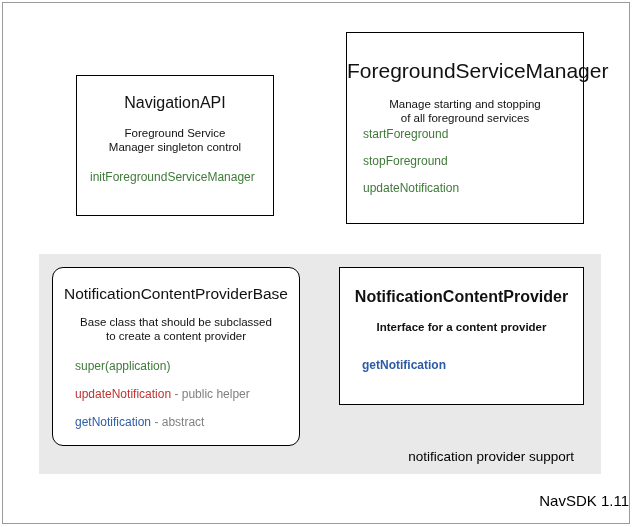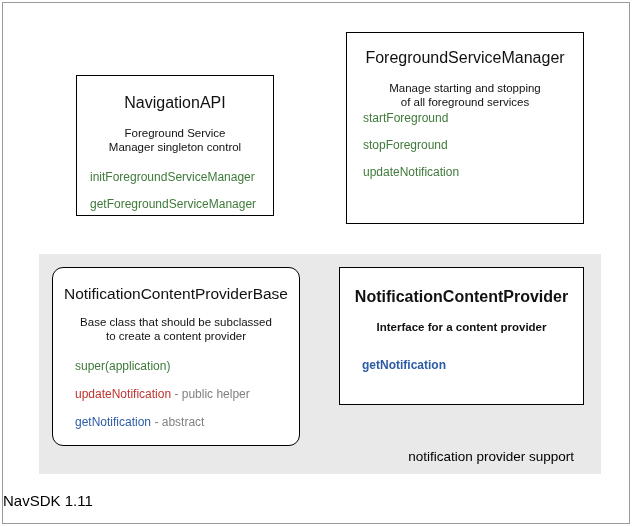--- a/index.html
+++ b/index.html
@@ -86,21 +86,21 @@
   #box-navigation-api .class-desc  { margin-top: 14px; }
   #box-navigation-api .member-list { margin-top: 16px; padding-left: 13px; }
   #box-navigation-api .member { margin-bottom: 13px; }
 
   #box-foreground-service-manager {
     left: 343px;
     top: 29px;
     width: 238px;
     height: 192px;
   }
-  #box-foreground-service-manager .class-title { margin-top: 16px; font-size: 16px; }
+  #box-foreground-service-manager .class-title { margin-top: 26px; font-size: 21px; }
   #box-foreground-service-manager .class-desc  { margin-top: 14px; }
   #box-foreground-service-manager .member-list { margin-top: 2px; padding-left: 16px; }
   #box-foreground-service-manager .member { margin-bottom: 13px; }
 
   #box-notification-content-provider-base {
     left: 49px;
     top: 264px;
     width: 248px;
     height: 179px;
     border-radius: 11px;
@@ -121,44 +121,41 @@
   #box-notification-content-provider .class-desc  { margin-top: 14px; }
   #box-notification-content-provider .member-list { margin-top: 24px; padding-left: 22px; }
   #box-notification-content-provider .member { margin-bottom: 10px; }
 
   
   #footer-label {
     position: absolute;
     left: 0;
     right: 0;
     top: 489px;
-    text-align: left;
+    text-align: right;
     font-size: 15px;
     color: #000000;
   }
 </style>
 </head>
 <body>
 
 <div id="diagram-frame">
 
   <div id="group-panel">
     <div id="group-panel-label">notification provider support</div>
   </div>
 
   <div class="class-box" id="box-navigation-api">
     <div class="class-title">NavigationAPI</div>
     <div class="class-desc">Foreground Service<br>Manager singleton control</div>
     <div class="member-list">
       <div class="member">
         <span style="color: rgb(63, 122, 58);">initForegroundServiceManager</span><span class="member-note"></span>
       </div>
-      <div class="member">
-        <span style="color: rgb(63, 122, 58);">getForegroundServiceManager</span><span class="member-note"></span>
-      </div>
     </div>
   </div>
 
   <div class="class-box" id="box-foreground-service-manager">
     <div class="class-title">ForegroundServiceManager</div>
     <div class="class-desc">Manage starting and stopping<br>of all foreground services</div>
     <div class="member-list">
       <div class="member">
         <span style="color: rgb(63, 122, 58);">startForeground</span><span class="member-note"></span>
       </div>

